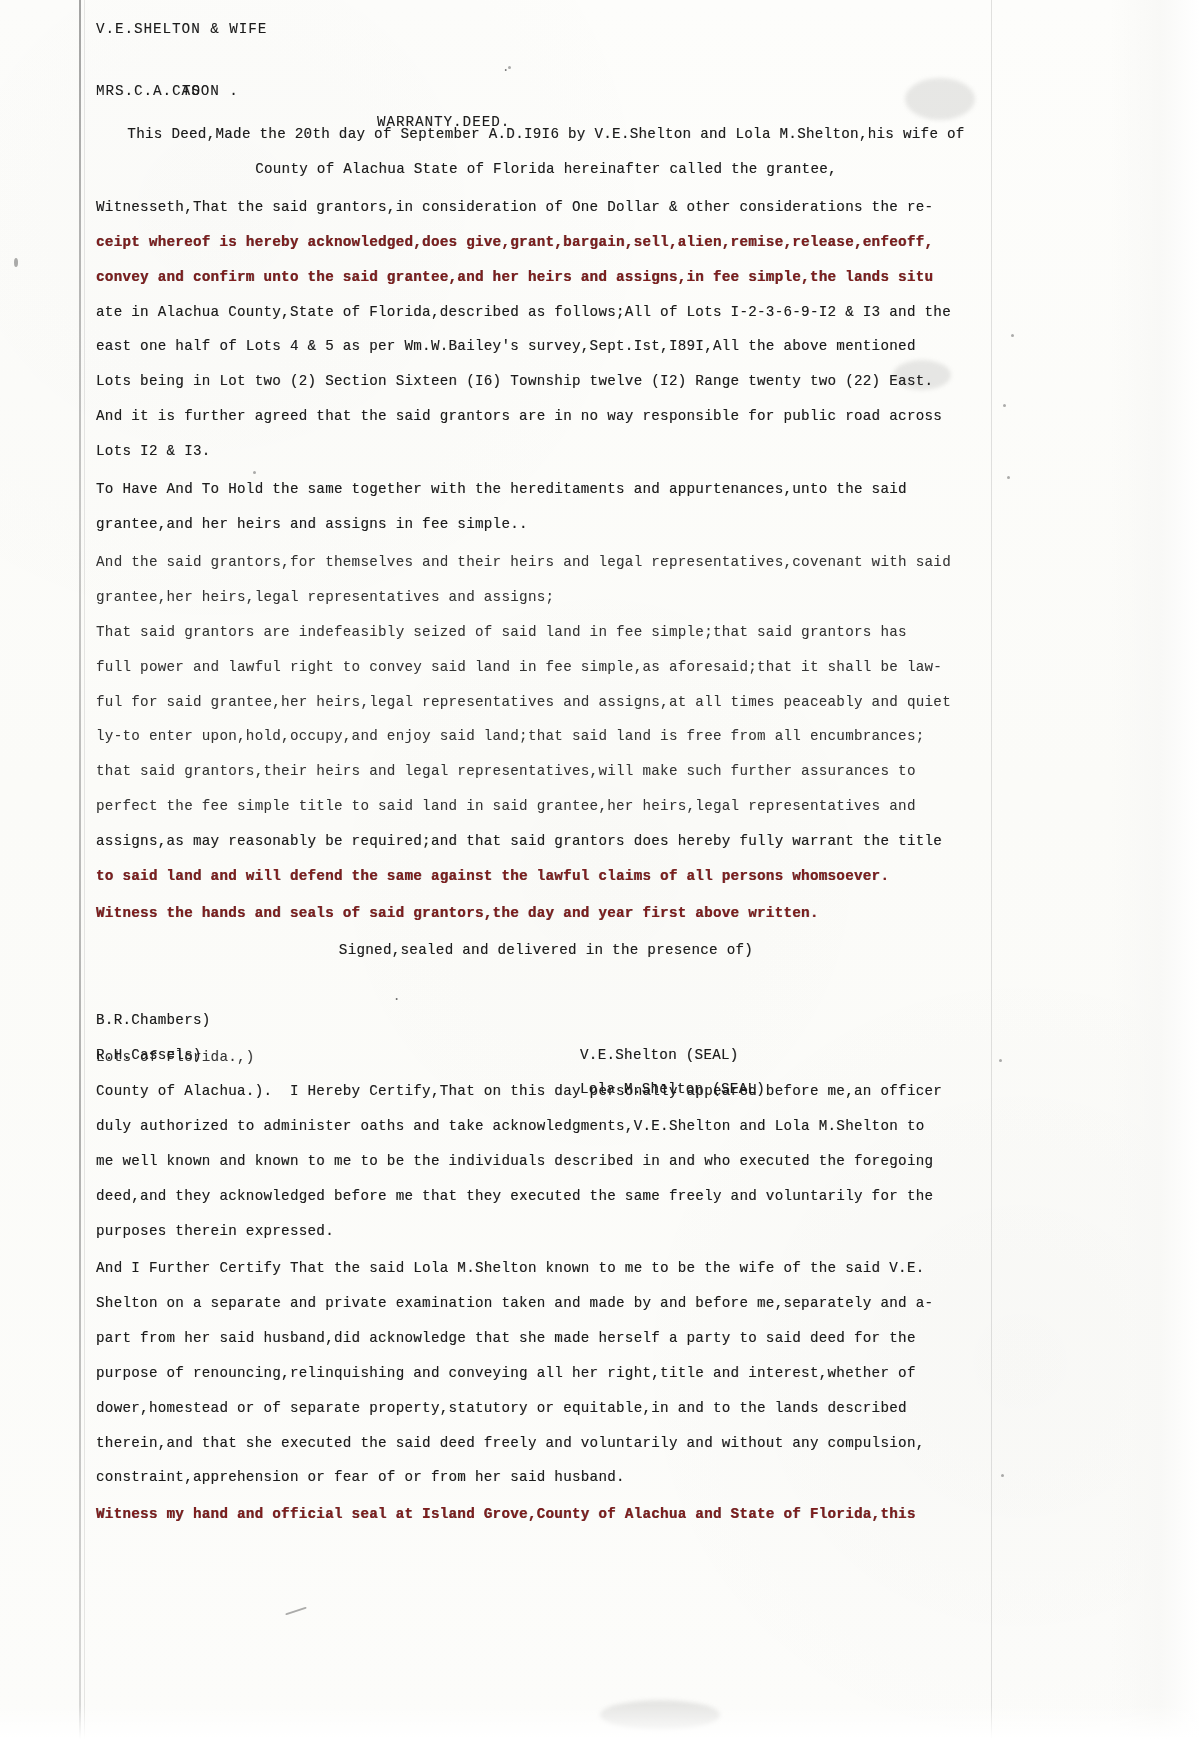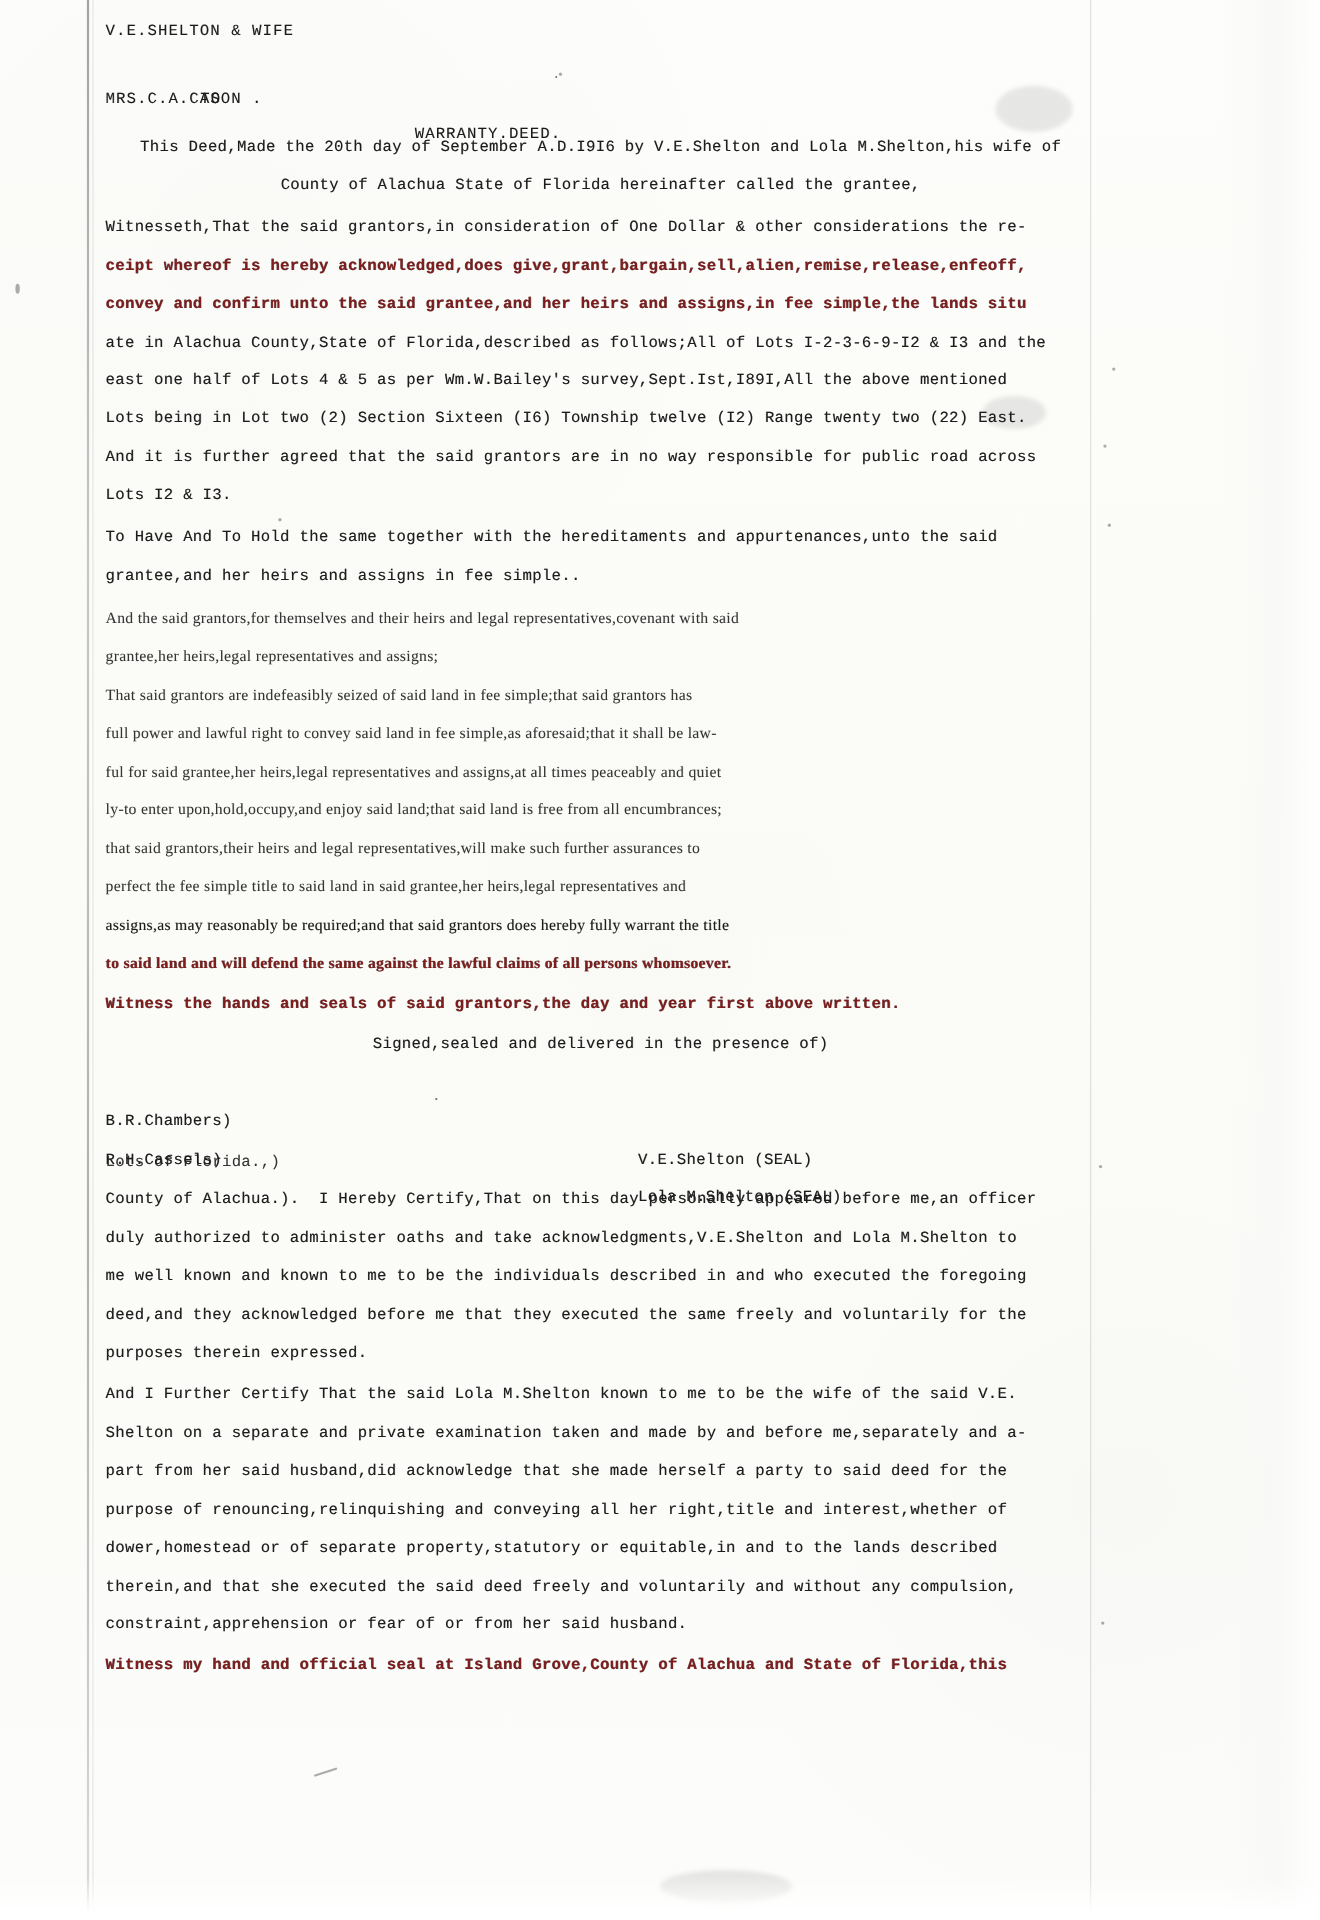--- a/index.html
+++ b/index.html
@@ -185,21 +185,21 @@
       <div class="line">Lots being in Lot two (2) Section Sixteen (I6) Township twelve (I2) Range twenty two (22) East.</div>
       <div class="line">And it is further agreed that the said grantors are in no way responsible for public road across</div>
       <div class="line">Lots I2 &amp; I3.</div>
     </div>
 
     <div style="margin-top:3px;">
       <div class="line">To Have And To Hold the same together with the hereditaments and appurtenances,unto the said</div>
       <div class="line">grantee,and her heirs and assigns in fee simple..</div>
     </div>
 
-    <div style="margin-top:3px;font-family:Liberation Serif, serif;">
+    <div style="margin-top:3px;">
       <div class="line faint">And the said grantors,for themselves and their heirs and legal representatives,covenant with said</div>
       <div class="line faint">grantee,her heirs,legal representatives and assigns;</div>
       <div class="line faint">That said grantors are indefeasibly seized of said land in fee simple;that said grantors has</div>
       <div class="line faint">full power and lawful right to convey said land in fee simple,as aforesaid;that it shall be law-</div>
       <div class="line faint">ful for said grantee,her heirs,legal representatives and assigns,at all times peaceably and quiet</div>
       <div class="line faint">ly-to enter upon,hold,occupy,and enjoy said land;that said land is free from all encumbrances;</div>
       <div class="line faint">that said grantors,their heirs and legal representatives,will make such further assurances to</div>
       <div class="line faint">perfect the fee simple title to said land in said grantee,her heirs,legal representatives and</div>
       <div class="line">assigns,as may reasonably be required;and that said grantors does hereby fully warrant the title</div>
       <div class="line bold">to said land and will defend the same against the lawful claims of all persons whomsoever.</div>

